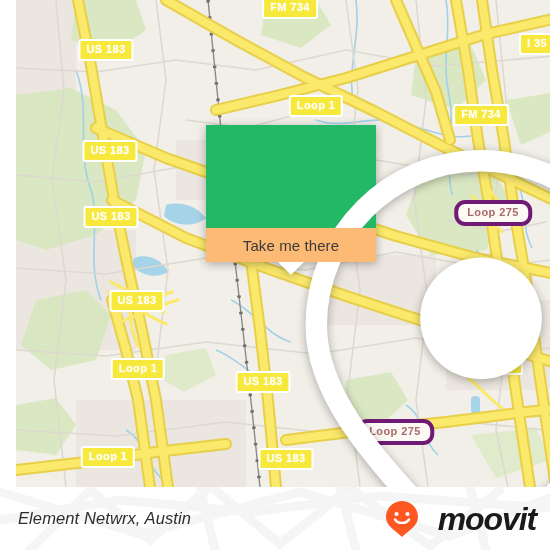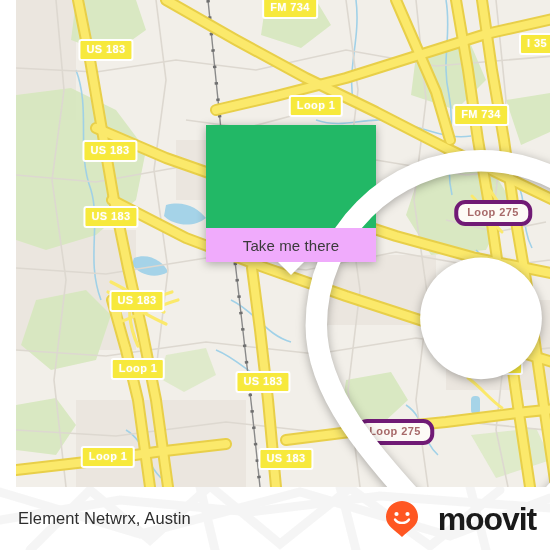--- a/index.html
+++ b/index.html
@@ -47,21 +47,21 @@
   
   .card{
     position:absolute;left:190px;top:125px;width:170px;
     filter:drop-shadow(0 2px 5px rgba(0,0,0,.30));
   }
   .card-top{
     height:103px;background:#22b866;
     display:flex;align-items:center;justify-content:center;
   }
   .card-bottom{
-    height:34px;background:#f0abfc;
+    height:34px;background:#fdba74;
     display:flex;align-items:center;justify-content:center;
     position:relative;
   }
   .card-label{
     font-size:15px;color:#3a3a3a;letter-spacing:.1px;
   }
   .card-tail{
     position:absolute;left:50%;bottom:-13px;transform:translateX(-50%);
     width:0;height:0;
     border-left:13px solid transparent;
@@ -76,21 +76,21 @@
     background:rgba(255,255,255,.78);
     font-size:12.5px;color:#2b2b2b;
     padding:5px 0 5px 8px;
     box-sizing:border-box;
     letter-spacing:.1px;
   }
 
   
   .footer{
     position:absolute;left:0;top:487px;width:550px;height:63px;
-    background:#ffffff;overflow:hidden;
+    background:#ffffff;overflow:hidden;font-style:italic;
   }
   .footer-watermark{position:absolute;left:0;top:-487px;width:550px;height:550px;opacity:.55;}
   .footer-inner{
     position:relative;width:100%;height:100%;
     display:flex;align-items:center;justify-content:space-between;
     padding:0 14px 0 18px;box-sizing:border-box;
   }
   .footer-title{font-size:16.5px;color:#2d2d2d;letter-spacing:.1px;}
   .brand{display:flex;align-items:center;gap:19px;}
   .brand-word{

